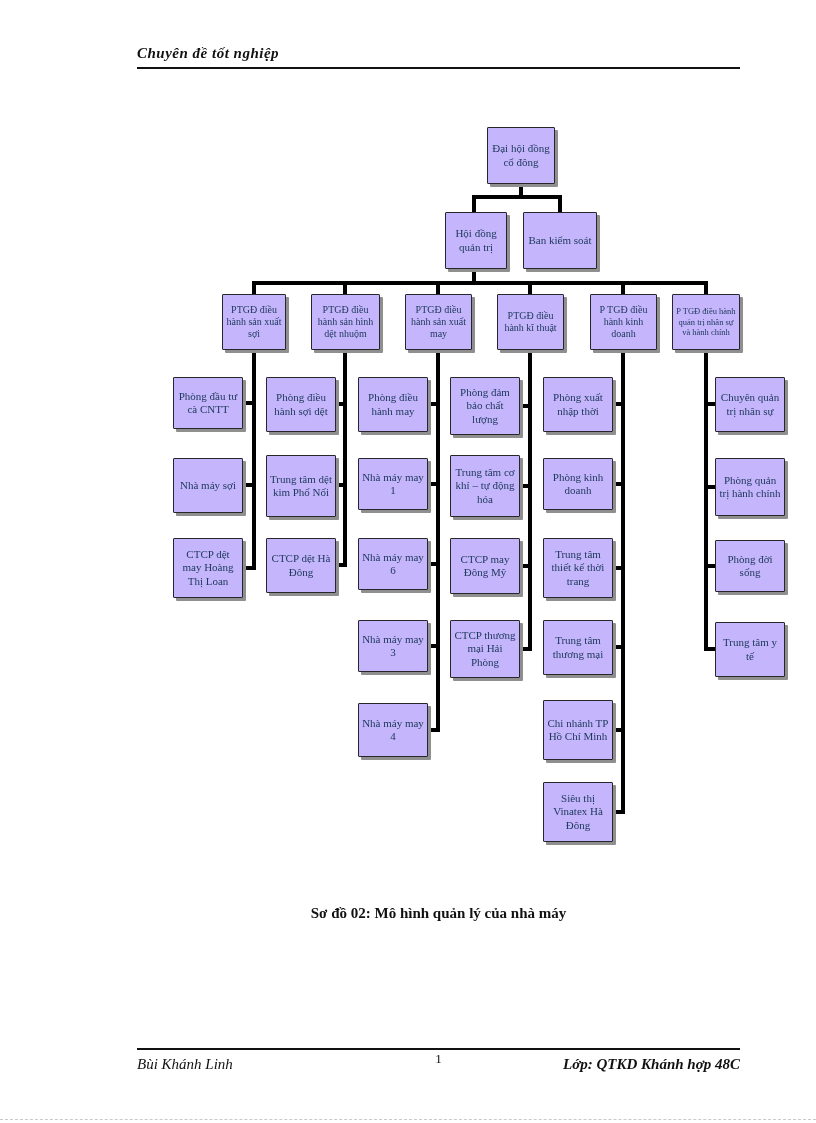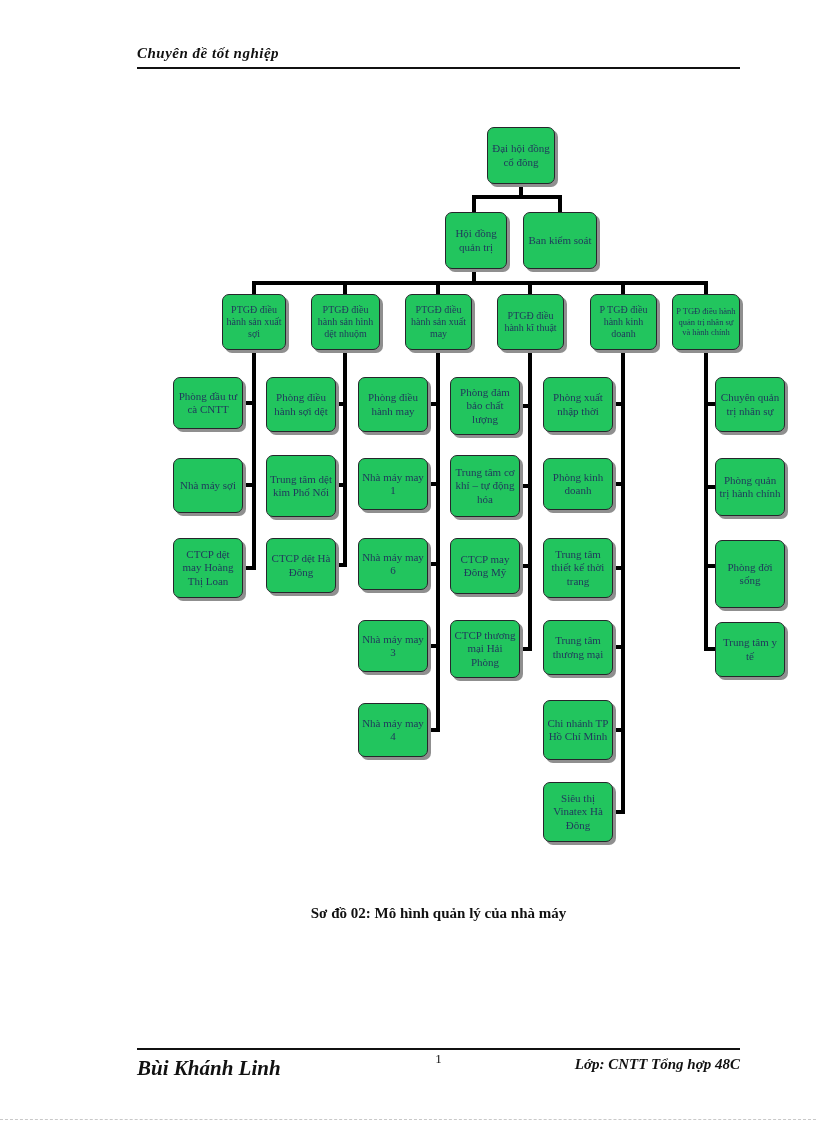--- a/index.html
+++ b/index.html
@@ -1,31 +1,31 @@
 <!DOCTYPE html>
 <html><head>
 <meta charset="utf-8">
 <style>
   *{margin:0;padding:0;box-sizing:border-box}
   html,body{background:#ffffff}
   .page{position:relative;width:816px;height:1123px;background:#ffffff;overflow:hidden;
         font-family:"Liberation Serif",serif;color:#111}
   .line{position:absolute;background:#000}
   .node{position:absolute;display:flex;align-items:center;justify-content:center;
-        text-align:center;background:#22c55e;border:1px solid #26262b;border-radius:7px;
+        text-align:center;background:#c4b5fd;border:1px solid #26262b;border-radius:1px;
         box-shadow:3px 3px 0 #8f8f8f;color:#203a5c;font-size:11px;line-height:1.22;
         padding:1px 3px;font-family:"Liberation Serif",serif;z-index:2}
   .node.head{font-size:10px}
   .node.tiny{font-size:8.5px}
   .header-title{position:absolute;left:137px;top:45px;font-size:15px;font-style:italic;
         font-weight:bold;letter-spacing:.5px}
   .rule{position:absolute;background:#111;height:2px}
   .caption{position:absolute;left:137px;top:905px;width:603px;text-align:center;
         font-weight:bold;font-size:15px}
-  .footer-author{position:absolute;left:137px;top:1056px;font-size:21px;font-style:italic;font-weight:bold}
+  .footer-author{position:absolute;left:137px;top:1056px;font-size:15px;font-style:italic;font-weight:normal}
   .footer-page{position:absolute;left:137px;top:1051px;width:603px;text-align:center;font-size:13px}
   .footer-class{position:absolute;right:76px;top:1056px;font-size:15px;font-style:italic;font-weight:bold}
   .page-break{position:absolute;left:0;bottom:3px;width:816px;border-top:1px dashed #c9c9c9}
 </style>
 </head>
 <body>
 
 <div class="page">
 
   <span class="header-title">Chuyên đề tốt nghiệp</span>
@@ -116,25 +116,25 @@
 
     <div class="node" style="left:543px;top:377px;width:70px;height:55px">Phòng xuất nhập thời</div>
     <div class="node" style="left:543px;top:458px;width:70px;height:52px">Phòng kinh doanh</div>
     <div class="node" style="left:543px;top:538px;width:70px;height:60px">Trung tâm thiết kế thời trang</div>
     <div class="node" style="left:543px;top:620px;width:70px;height:55px">Trung tâm thương mại</div>
     <div class="node" style="left:543px;top:700px;width:70px;height:60px">Chi nhánh TP Hồ Chí Minh</div>
     <div class="node" style="left:543px;top:782px;width:70px;height:60px">Siêu thị Vinatex Hà Đông</div>
 
     <div class="node" style="left:715px;top:377px;width:70px;height:55px">Chuyên quản trị nhân sự</div>
     <div class="node" style="left:715px;top:458px;width:70px;height:58px">Phòng quản trị hành chính</div>
-    <div class="node" style="left:715px;top:540px;width:70px;height:68px">Phòng đời sống</div>
+    <div class="node" style="left:715px;top:540px;width:70px;height:52px">Phòng đời sống</div>
     <div class="node" style="left:715px;top:622px;width:70px;height:55px">Trung tâm y tế</div>
   </div>
 
   <div class="caption">Sơ đồ 02: Mô hình quản lý của nhà máy</div>
 
   <div class="rule" style="left:137px;top:1048px;width:603px"></div>
   <span class="footer-author">Bùi Khánh Linh</span>
   <span class="footer-page">1</span>
-  <span class="footer-class">Lớp: CNTT Tổng hợp 48C</span>
+  <span class="footer-class">Lớp: QTKD Khánh hợp 48C</span>
 
   <div class="page-break"></div>
 </div>
 
 </body></html>

